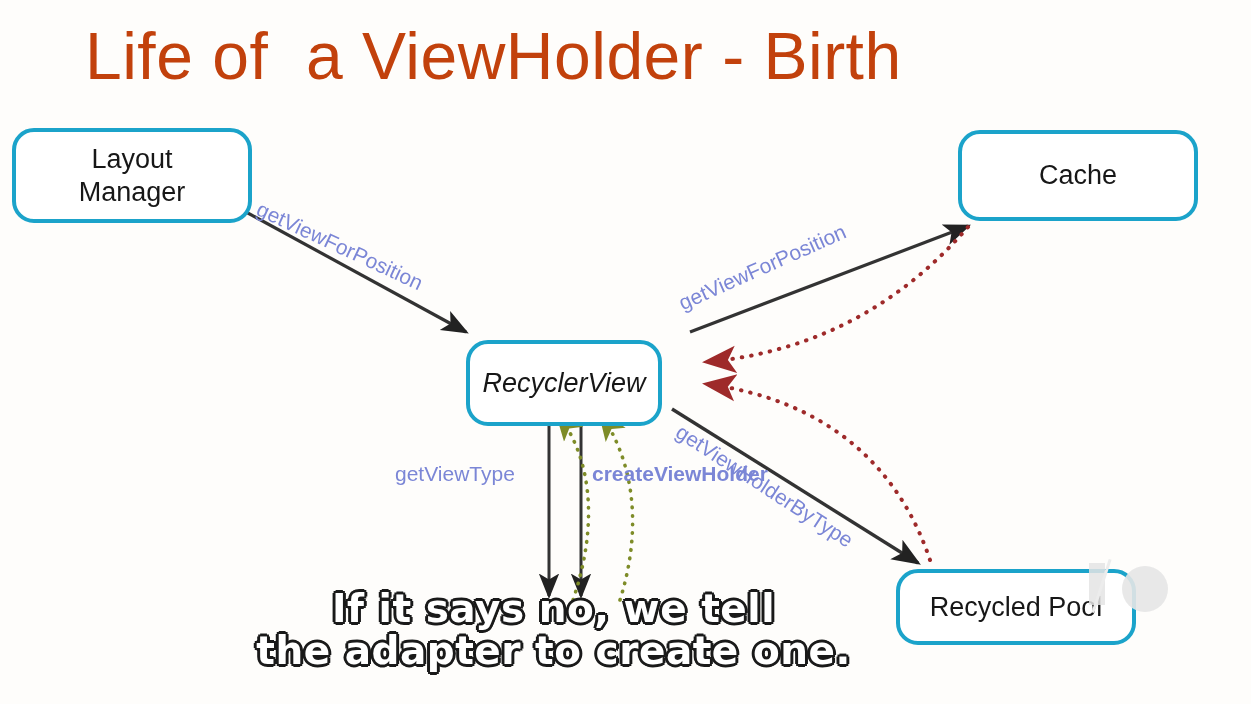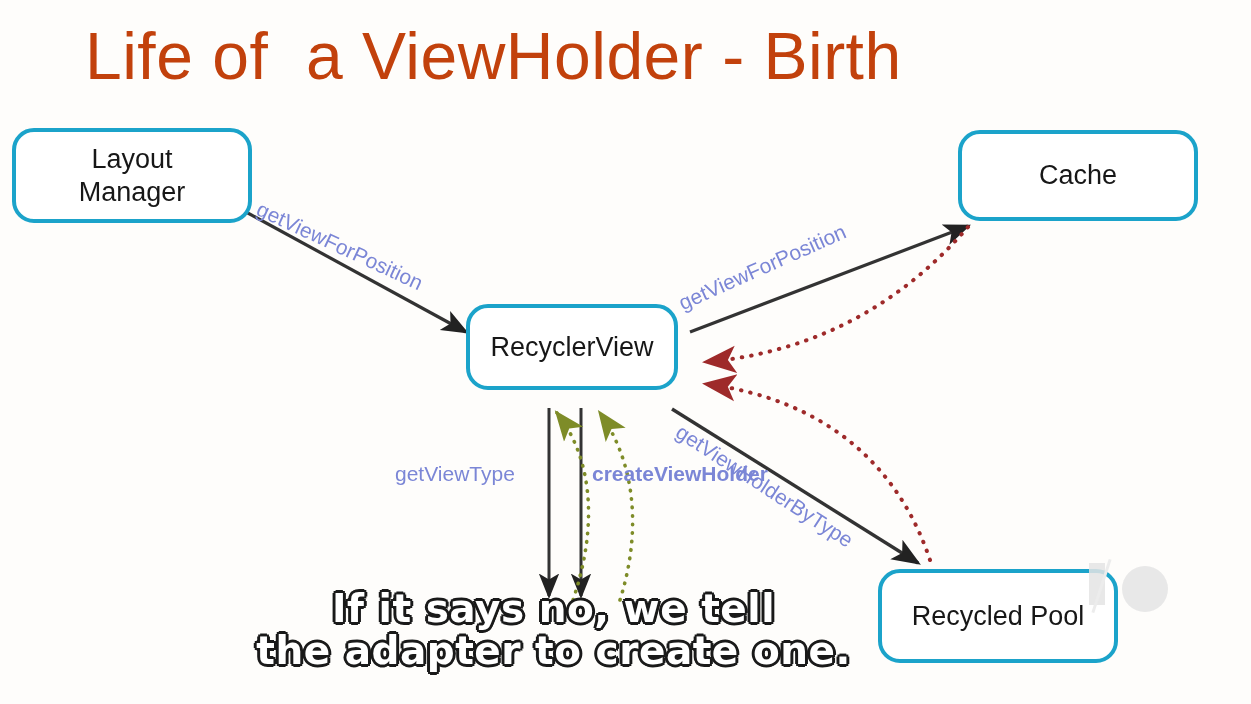--- a/index.html
+++ b/index.html
@@ -89,22 +89,22 @@
     justify-content: center;
     text-align: center;
     color: #171717;
     font-size: 27px;
     line-height: 1.2;
     font-weight: 400;
     white-space: pre-line;
   }
   #node-layout-manager { left: 12px;  top: 128px; width: 240px; height: 95px; }
   #node-cache         { left: 958px; top: 130px; width: 240px; height: 91px; }
-  #node-recyclerview  { left: 466px; top: 304px; width: 212px; height: 86px; }
-  #node-recycled-pool { left: 878px; top: 569px; width: 240px; height: 94px; }
+  #node-recyclerview  { left: 466px; top: 340px; width: 196px; height: 86px; font-style: italic; }
+  #node-recycled-pool { left: 896px; top: 569px; width: 240px; height: 76px; }
   #node-adapter {
     left: 466px; top: 603px; width: 214px; height: 88px;
     border-radius: 16px; font-size: 24px; align-items: flex-start; padding-top: 28px;
   }
 
   
   #edges {
     position: absolute;
     left: 0; top: 0;
     width: 1251px;

